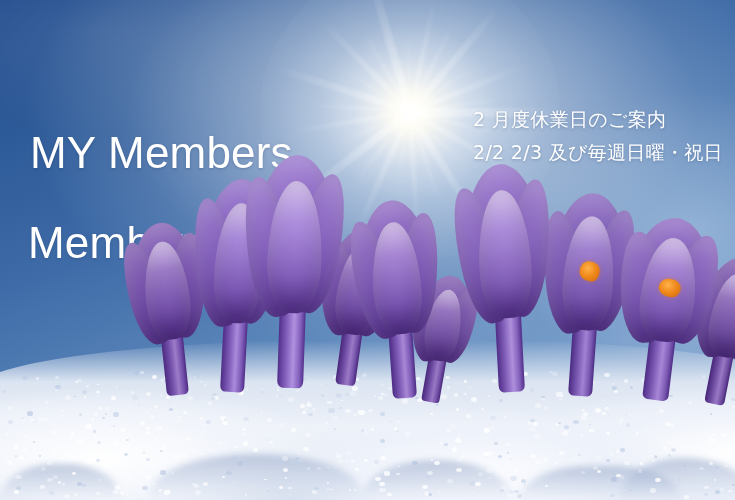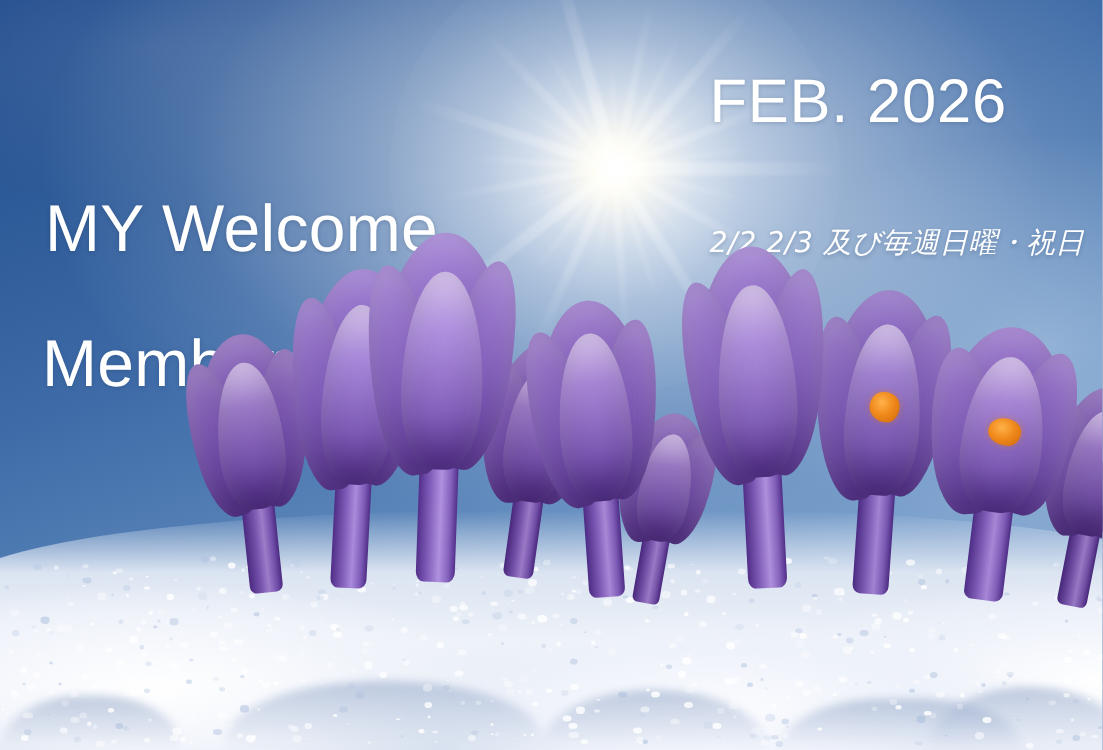--- a/index.html
+++ b/index.html
@@ -119,21 +119,21 @@
     text-shadow:0 1px 3px rgba(40,60,100,.26);
   }
   .notice-line{
     position:absolute;left:473px;
     font-size:19px;line-height:23px;color:#ffffff;font-weight:400;
     white-space:nowrap;letter-spacing:.3px;
     text-shadow:0 1px 3px rgba(40,60,100,.30);
     font-family:"DejaVu Sans","Liberation Sans",sans-serif;
   }
   #notice-1{top:108px;}
-  #notice-2{top:151px;font-style:italic;}
+  #notice-2{top:141px;}
 
   
   #warning-banner{
     position:absolute;left:218px;top:459px;
     width:310px;height:35px;
     background:rgba(255,255,255,.93);
     display:flex;align-items:center;justify-content:center;
   }
   #warning-text{
     color:#1f3d8f;
@@ -830,23 +830,23 @@
       <div class="snow-crystal" style="width: 2.54635px; height: 1.90976px; left: 348.787px; top: 149.168px; opacity: 0.71;"></div>
       <div class="snow-crystal" style="width: 5.18394px; height: 3.88796px; left: 655.346px; top: 137.727px; opacity: 0.94;"></div>
       <div class="snow-crystal" style="width: 5.79763px; height: 4.34822px; left: 336.01px; top: 114.116px; opacity: 0.48;"></div>
       <div class="snow-crystal" style="width: 1.50965px; height: 1.13224px; left: 297.923px; top: 113.108px; opacity: 0.81;"></div>
       <div class="snow-crystal" style="width: 2.2083px; height: 1.65622px; left: 430.444px; top: 72.9598px; opacity: 0.87;"></div>
       <div class="snow-crystal" style="width: 6.02763px; height: 4.52072px; left: 351.999px; top: 46.3159px; opacity: 0.81;"></div>
       <div class="snow-crystal" style="width: 1.83234px; height: 1.37425px; left: 338.246px; top: 61.8335px; opacity: 0.25;"></div>
     </div>
 
 
-  <div class="headline" id="brand-line">MY Welcome</div>
+  <div class="headline" id="brand-line">MY Members</div>
 
   <div class="headline" id="members-line">Members page</div>
 
-  <div id="month-title">FEB. 2026</div>
-
+
+  <div class="notice-line" id="notice-1">2 月度休業日のご案内</div>
 
   <div class="notice-line" id="notice-2">2/2 2/3 及び毎週日曜・祝日</div>
 
 
 </div>
 
 </body></html>

